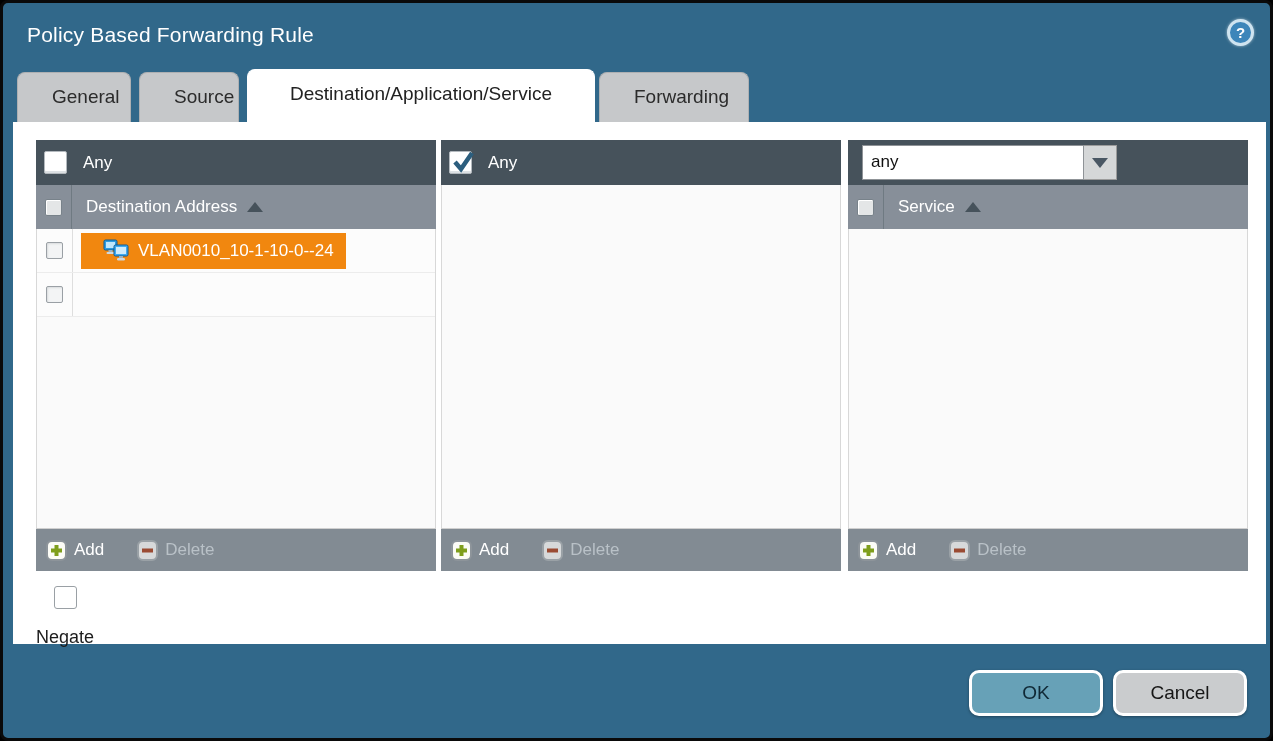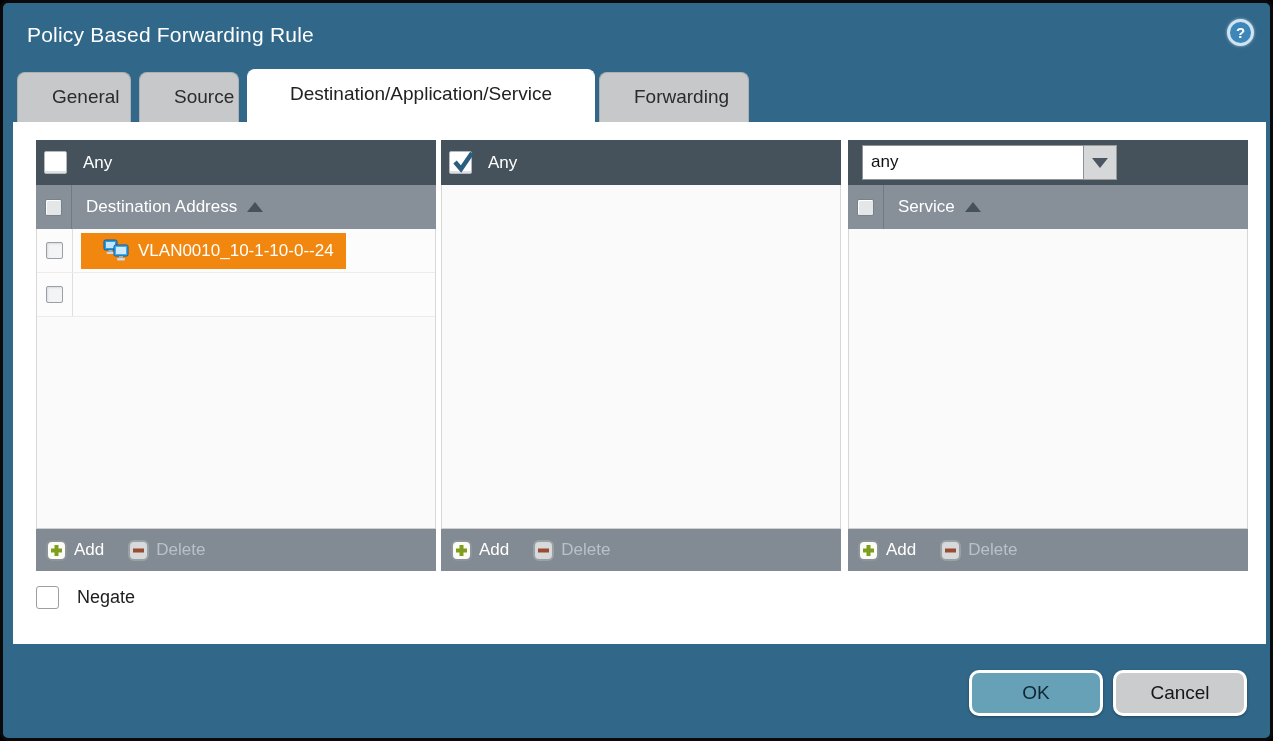--- a/index.html
+++ b/index.html
@@ -50,21 +50,21 @@
     align-items:center; flex:none; cursor:pointer; }
   .sub-cbcell { width:36px; align-self:stretch; display:flex; align-items:center;
     justify-content:center; border-right:1px solid #6f7a82; flex:none; }
   .col-subheader .hdr-label { color:#ffffff; font-size:17px; margin-left:14px; }
 
   .col-list { flex:1; background:#fafafa; border-left:1px solid #d8d8d8;
     border-right:1px solid #d8d8d8; border-bottom:1px solid #cfcfcf;
     overflow:hidden; }
 
   .col-footer { height:42px; background:#828b93; display:flex;
-    align-items:center; padding-left:10px; gap:24px; flex:none; }
+    align-items:center; padding-left:10px; gap:33px; flex:none; }
 
   
   .cb { width:23px; height:23px; background:#ffffff; border:1px solid #b3b9be;
     border-radius:2px; box-shadow:inset 0 -2px 0 #dde1e4; cursor:pointer;
     position:relative; flex:none; }
   .cb svg { position:absolute; left:1px; top:-2px; }
   .cb-small { width:17px; height:17px; background:#e4e6e7;
     border:1px solid #78828a; border-radius:2px;
     box-shadow:inset 1px 1px 0 #fff; cursor:pointer; flex:none; }
   .cb-row { width:17px; height:17px; background:#f3f4f5;
@@ -99,21 +99,21 @@
   .dropdown { display:flex; margin-left:6px; height:35px; cursor:pointer; }
   .dd-input { width:222px; background:#ffffff; border:1px solid #8f9397;
     color:#111; font-size:17px; padding:6px 8px; }
   .dd-btn { width:33px; background:#d5d7d8; border:1px solid #9b9b9b;
     border-left:none; display:flex; align-items:center; justify-content:center; }
   .dd-arrow { width:0; height:0; border-left:8px solid transparent;
     border-right:8px solid transparent; border-top:10px solid #4a5763; }
 
   
   .negate { position:absolute; left:23px; top:464px; display:flex;
-    align-items:center; gap:18px; }
+    align-items:center; gap:18px;flex-direction:column; }
   .negate-cb { width:23px; height:23px; background:#fff;
     border:1px solid #9aa0a5; border-radius:3px; cursor:pointer; }
   .negate-label { font-size:18px; color:#1d1d1d; }
 
   
   .btn { position:absolute; top:667px; width:134px; height:46px;
     border:3px solid #ffffff; border-radius:10px; font-size:19px;
     text-align:center; line-height:40px; cursor:pointer;
     box-shadow:0 1px 3px rgba(0,0,0,.35); }
   .btn-ok { left:966px; background:#67a1b7; color:#0f2835; }

